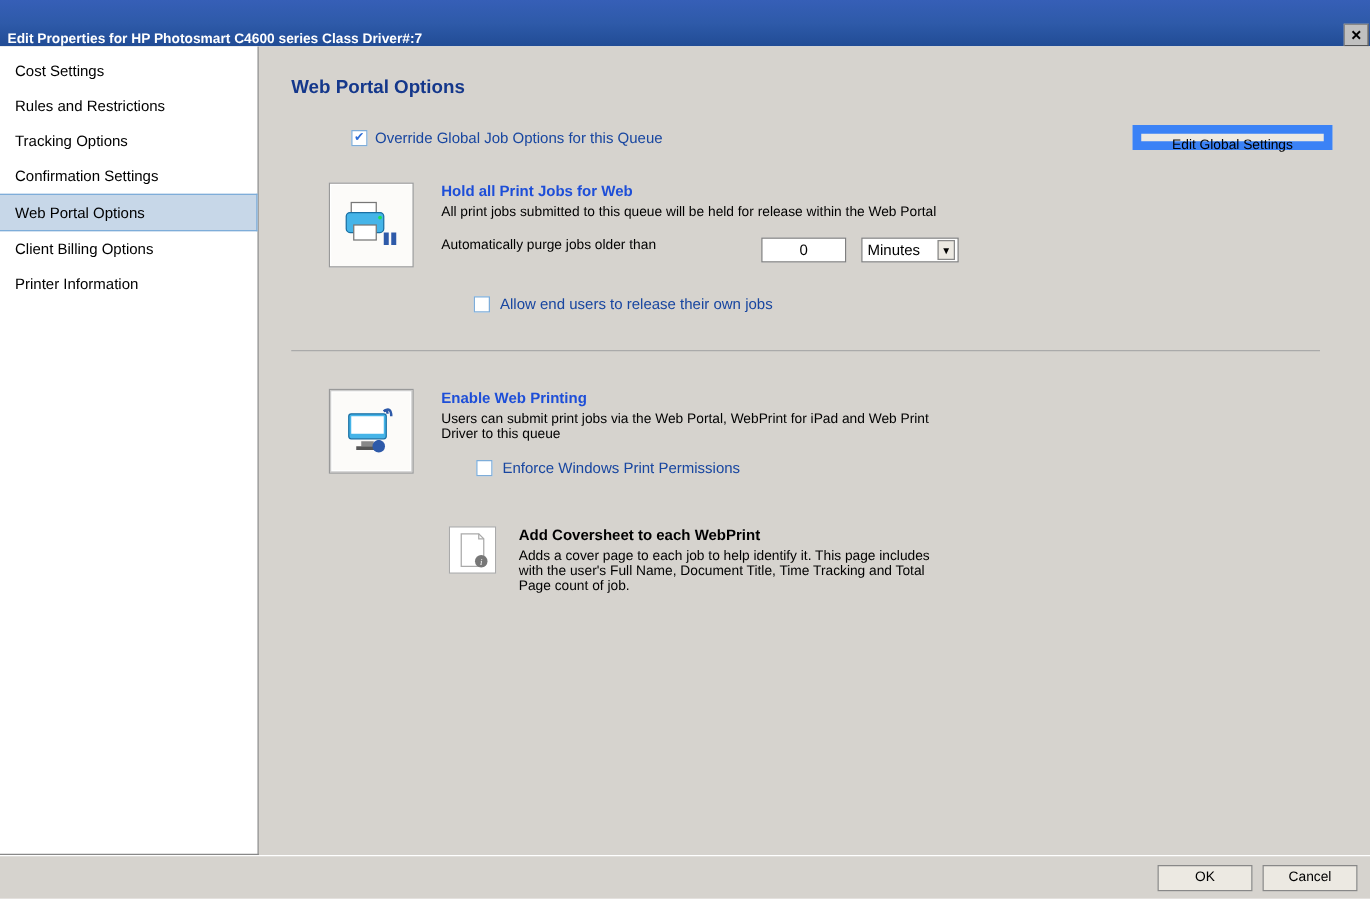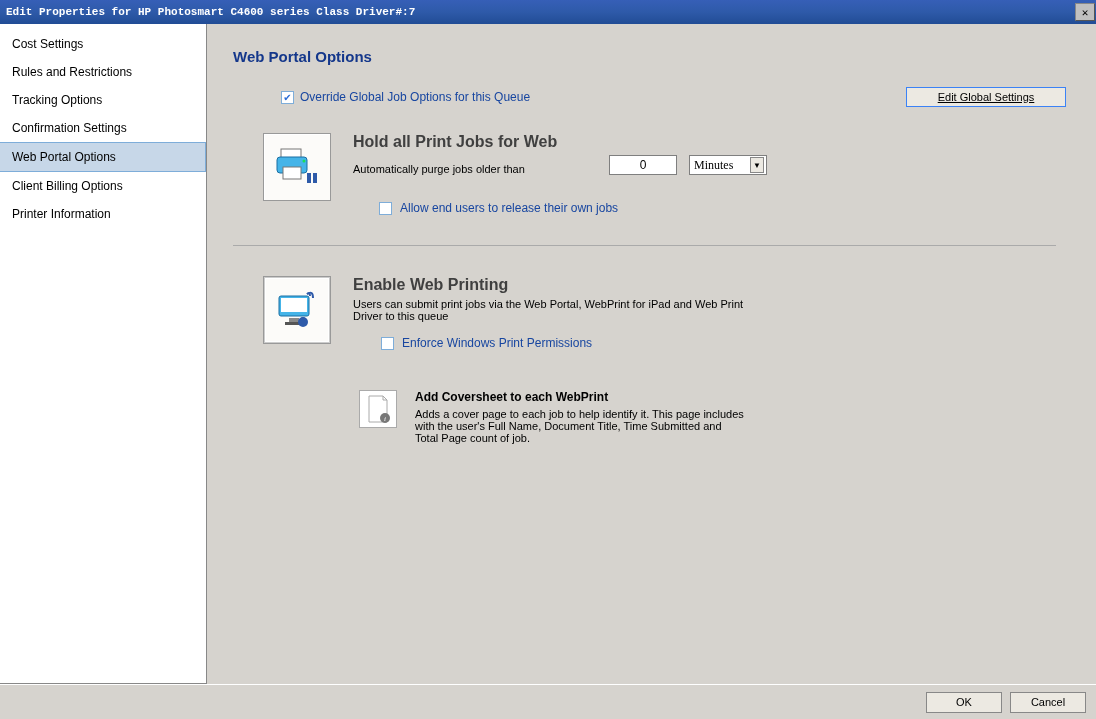--- a/index.html
+++ b/index.html
@@ -1,40 +1,40 @@
 <!DOCTYPE html>
 <html><head>
 <meta charset="utf-8">
 <style>
   * { box-sizing: border-box; }
   body { margin: 0; font-family: "Segoe UI", Tahoma, Arial, sans-serif; font-size: 12px; background: #fff; }
   .window { width: 1096px; height: 719px; display: flex; flex-direction: column; border: 0; }
-  .titlebar { height: 24px; background: linear-gradient(to bottom, #365fb7, #2e5aa9 50%, #214c95); color: #fff; display: flex; align-items: center; justify-content: space-between; padding: 0 0 0 6px; font-weight: bold; font-size: 11px; font-family: Liberation Mono, monospace; }
+  .titlebar { height: 37px; background: linear-gradient(to bottom, #365fb7, #2e5aa9 50%, #214c95); color: #fff; display: flex; align-items: flex-end; justify-content: space-between; padding: 0 0 0 6px; font-weight: bold; font-size: 11px; }
   .titlebar .close-btn { width: 20px; height: 18px; background: #c0c0c0; color: #000; display: flex; align-items: center; justify-content: center; border: 1px solid #888; border-bottom-color:#555; border-right-color:#555; font-weight: bold; margin-right:1px; cursor:pointer; }
   .body { flex: 1; display: flex; background: #d6d3ce; overflow: hidden; }
   .sidebar { width: 207px; background: #fff; border: 1px solid #888; border-left:0; border-top:0; display: flex; flex-direction: column; padding-top: 6px; }
   .sidebar-item { padding: 7px 12px; font-size: 12px; color: #000; cursor: pointer; }
   .sidebar-item.selected { background: #c7d7e8; border: 1px solid #7eadd9; border-left:0; }
   .main { flex: 1; padding: 24px 30px 10px 26px; position: relative; overflow:auto; }
   .page-title { color: #14378b; font-size: 15px; font-weight: bold; margin-bottom: 22px; }
   .toprow { display: flex; justify-content: space-between; align-items: center; margin-bottom: 26px; }
   .override { display:flex; align-items:center; gap:6px; color:#1846a0; font-size:12px;margin-left:48px; }
   .checkbox { width:13px; height:13px; border:1px solid #7eadd9; background:#fff; display:flex; align-items:center; justify-content:center; font-size:10px; color:#2b6cd6; cursor:pointer; }
   .checkbox.checked::after { content:"✔"; }
-  .editbtn { width:160px; height:20px; border:1px solid #3b82f6; background:#ece9e2; font-size:11px; text-align:center; line-height:18px; cursor:pointer;text-decoration:underline; }
+  .editbtn { width:160px; height:20px; border:7px solid #3b82f6; background:#ece9e2; font-size:11px; text-align:center; line-height:18px; cursor:pointer; }
   .section { display:flex; gap:22px; margin-bottom:30px; padding-left:30px; }
   .section-divider { border-top:1px solid #aaa; margin: 0 10px 30px 0; }
   .iconbox { width:68px; height:68px; border:1px solid #999; background:#fcfbf9; display:flex; align-items:center; justify-content:center; box-shadow: inset 1px 1px 0 #fff; }
   .iconbox svg { width:48px; height:48px; }
   .section-body { flex:1; }
-  .section-title { color:#404040; font-weight:bold; font-size:16px; margin-bottom:4px; }
+  .section-title { color:#1d4ed8; font-weight:bold; font-size:12px; margin-bottom:4px; }
   .section-desc { font-size:11px; color:#000; margin-bottom:14px; max-width:420px; }
-  .row { display:flex; align-items:flex-end; gap:12px; }
+  .row { display:flex; align-items:flex-start; gap:12px; }
   .numbox { width:68px; height:20px; border:1px solid #7f7f7f; background:#fff; text-align:center; font-size:12px; padding:2px 4px; }
-  .select { width:78px; height:20px; border:1px solid #7f7f7f; background:#fff; display:flex; align-items:center; justify-content:space-between; padding:0 2px 0 4px; font-size:12px; cursor:pointer;font-family:Liberation Serif, serif; }
+  .select { width:78px; height:20px; border:1px solid #7f7f7f; background:#fff; display:flex; align-items:center; justify-content:space-between; padding:0 2px 0 4px; font-size:12px; cursor:pointer; }
   .select .arrow { width:14px; height:16px; background:#ece9e2; border:1px solid #888; display:flex; align-items:center; justify-content:center; font-size:8px; }
   .subopt { margin-top:26px; margin-left:26px; display:flex; align-items:center; gap:8px; color:#1846a0; font-size:12px; }
   .coversheet { display:flex; gap:18px; padding-left:126px; }
   .covicon { width:38px; height:38px; border:1px solid #aaa; background:#fff; position:relative; display:flex; align-items:center; justify-content:center; }
   .cover-title { color:#000000; font-weight:bold; font-size:12px; margin-bottom:4px; }
   .cover-desc { font-size:11px; color:#000; max-width:330px; }
   .footer { height:35px; border-top:1px solid #fff; background:#d6d3ce; display:flex; justify-content:flex-end; align-items:center; gap:8px; padding:0 10px; }
   .footer .btn { width:76px; height:21px; border:1px solid #888; background:#ece9e2; font-size:11px; text-align:center; line-height:19px; cursor:pointer; }
 </style>
 </head>
@@ -76,20 +76,21 @@
             <rect x="8" y="6" width="20" height="10" fill="#fff" stroke="#777"></rect>
             <rect x="4" y="14" width="30" height="16" rx="3" fill="#45b4e8" stroke="#1a6fa3"></rect>
             <rect x="10" y="24" width="18" height="12" fill="#fff" stroke="#777"></rect>
             <circle cx="31" cy="18" r="1.5" fill="#1bdf55"></circle>
             <rect x="34" y="30" width="4" height="10" fill="#2e5aa9"></rect>
             <rect x="40" y="30" width="4" height="10" fill="#2e5aa9"></rect>
           </svg>
         </div>
         <div class="section-body">
           <div class="section-title">Hold all Print Jobs for Web</div>
+          <div class="section-desc">All print jobs submitted to this queue will be held for release within the Web Portal</div>
           <div class="row">
             <span style="width:244px;font-size:11px;">Automatically purge jobs older than</span>
             <input class="numbox" value="0" style="">
             <div class="select">
               <span>Minutes</span>
               <span class="arrow">▼</span>
             </div>
           </div>
           <div class="subopt">
             <span class="checkbox"></span>
@@ -127,21 +128,21 @@
         <div class="covicon">
           <svg width="30" height="30" viewBox="0 0 30 30">
             <path d="M6 2 h14 l4 4 v22 h-18 z" fill="#fff" stroke="#aaa"></path>
             <path d="M20 2 v4 h4" fill="none" stroke="#aaa"></path>
             <circle cx="22" cy="24" r="5" fill="#777"></circle>
             <text x="22" y="27" font-size="7" fill="#fff" text-anchor="middle" font-family="Georgia" font-style="italic">i</text>
           </svg>
         </div>
         <div>
           <div class="cover-title">Add Coversheet to each WebPrint</div>
-          <div class="cover-desc">Adds a cover page to each job to help identify it. This page includes with the user's Full Name, Document Title, Time Submitted and Total Page count of job.</div>
+          <div class="cover-desc">Adds a cover page to each job to help identify it. This page includes with the user's Full Name, Document Title, Time Tracking and Total Page count of job.</div>
         </div>
       </div>
 
     </div>
   </div>
 
   <div class="footer">
     <div class="btn">OK</div>
     <div class="btn">Cancel</div>
   </div>

